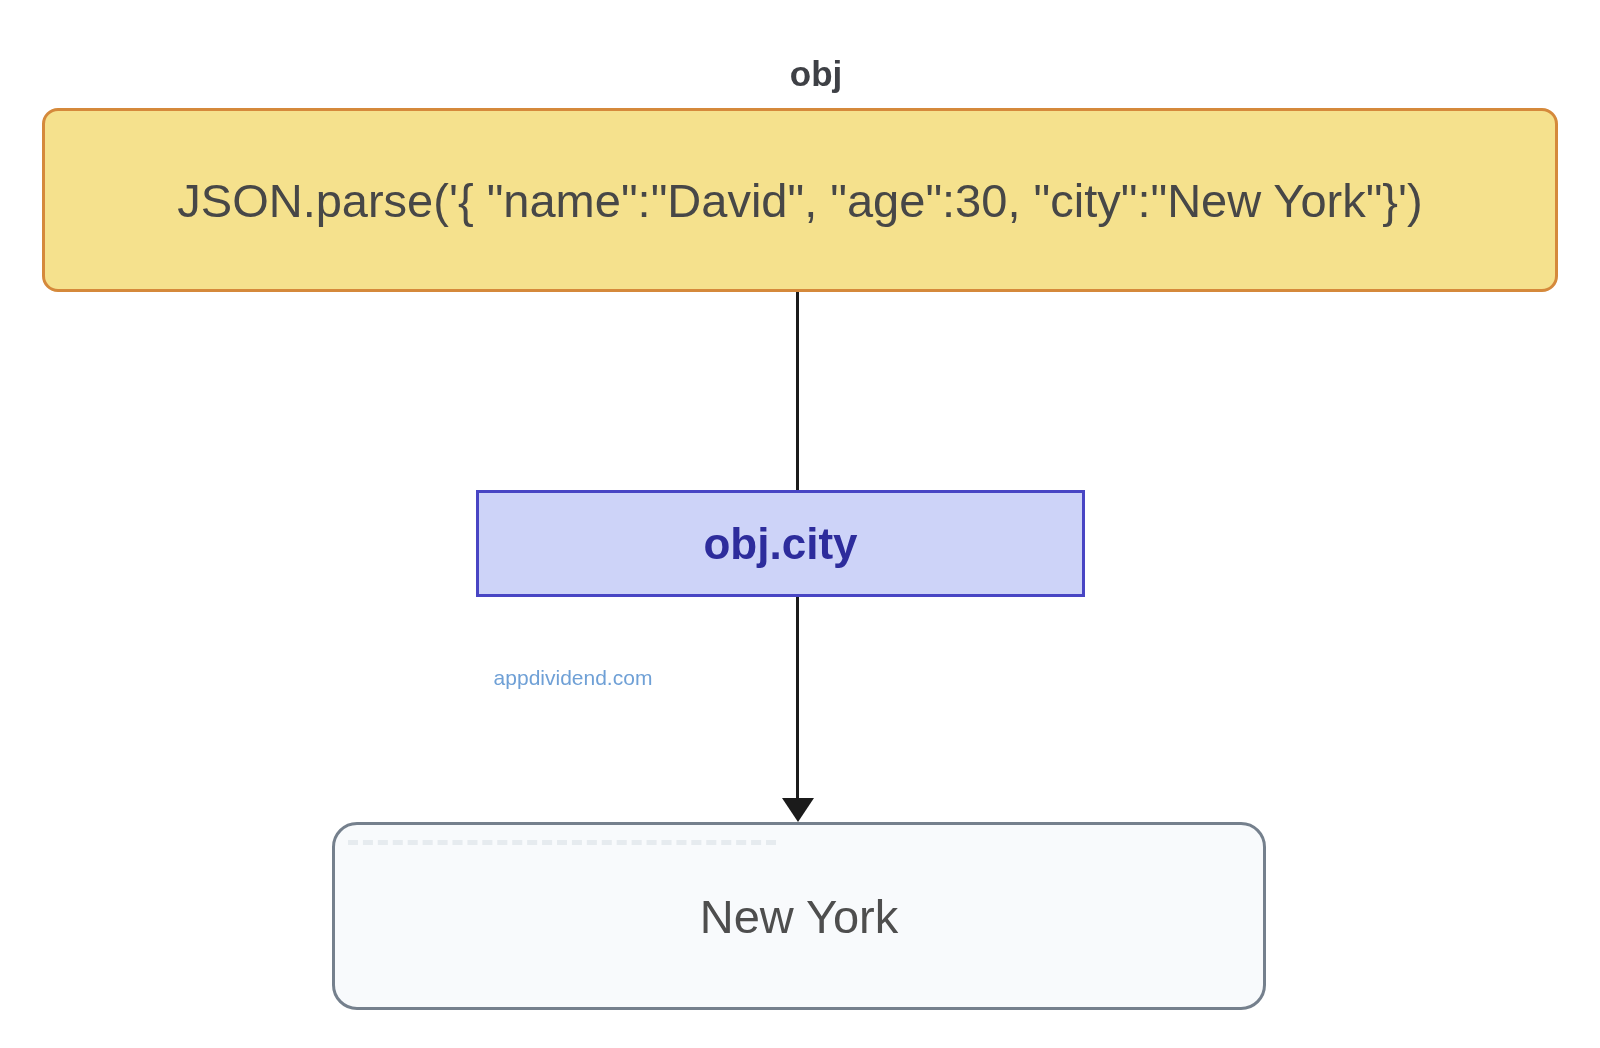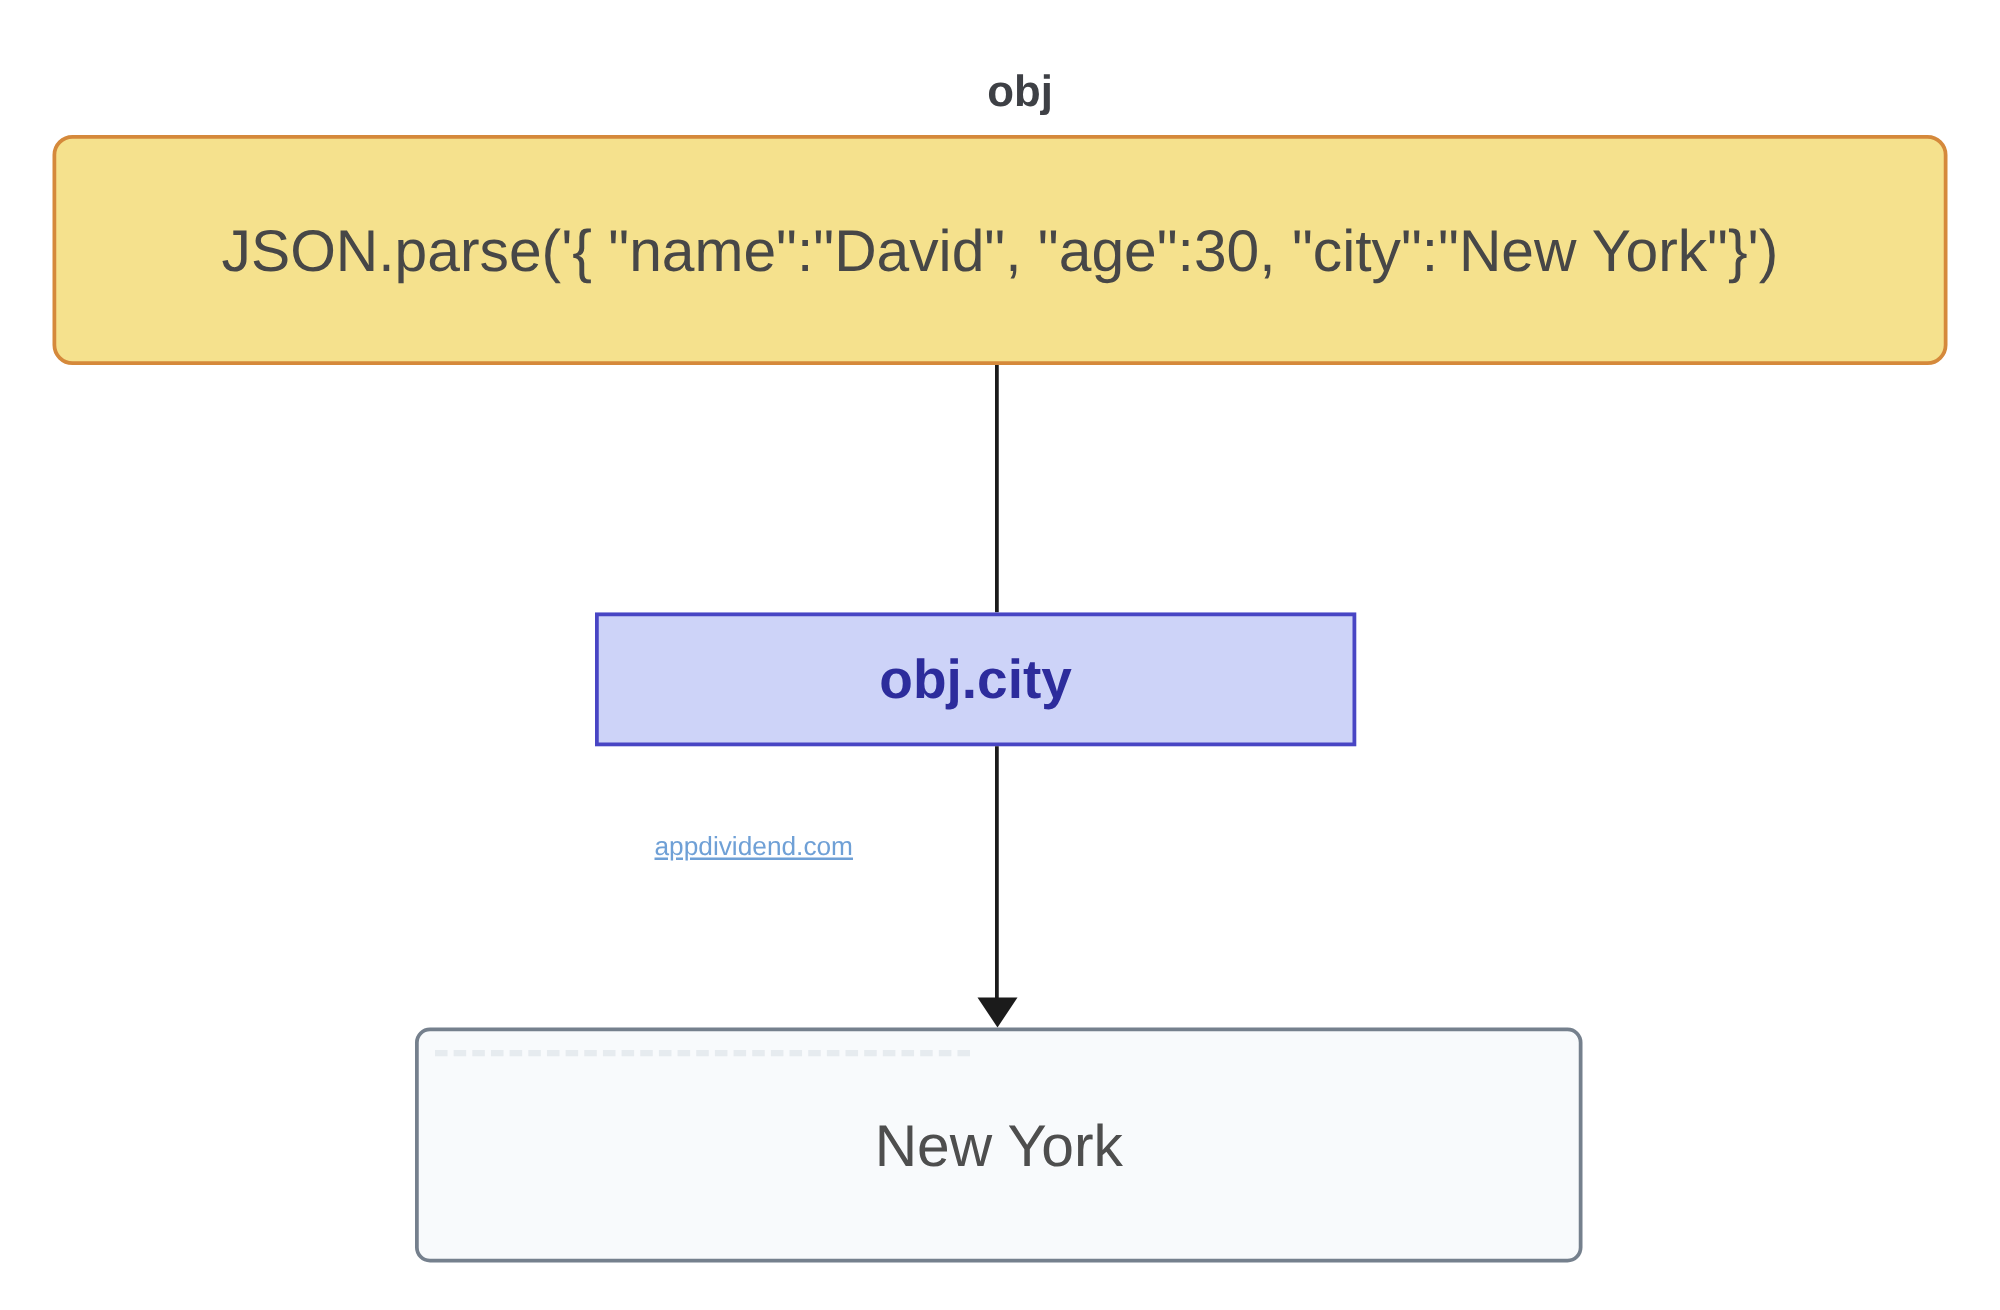--- a/index.html
+++ b/index.html
@@ -46,46 +46,45 @@
     border: 3px solid #000000;
     font-size: 44px;
     font-weight: 600;
     color: #2D2C9C;
   }
   .node-result {
     left: 332px; top: 822px;
     width: 934px; height: 188px;
     background: #F8FAFC;
     border: 3px solid #75808D;
-    border-radius: 12px;
+    border-radius: 25px;
     font-size: 47px;
     color: #4E4E4E;
   }
   .edge-line {
     position: absolute;
     width: 3px;
     background: #1B1B1B;
   }
   .edge-line-1 { left: 796px; top: 292px; height: 198px; }
   .edge-line-2 { left: 796px; top: 597px; height: 203px; }
   .arrowhead {
     position: absolute;
     left: 782px; top: 798px;
     width: 0; height: 0;
     border-left: 16px solid transparent;
     border-right: 16px solid transparent;
     border-top: 24px solid #1B1B1B;
   }
   .watermark-link {
     position: absolute;
-    left: 603px; top: 666px;
+    left: 573px; top: 666px;
     transform: translateX(-50%);
     font-size: 21px;
     color: #6FA0D6;
-    text-decoration: underline;
     cursor: pointer;
     white-space: nowrap;
   }
   .artifact-dashes {
     position: absolute;
     left: 348px; top: 840px;
     width: 428px; height: 0;
     border-top: 5px dashed rgba(170, 182, 195, 0.22);
   }
 </style>

